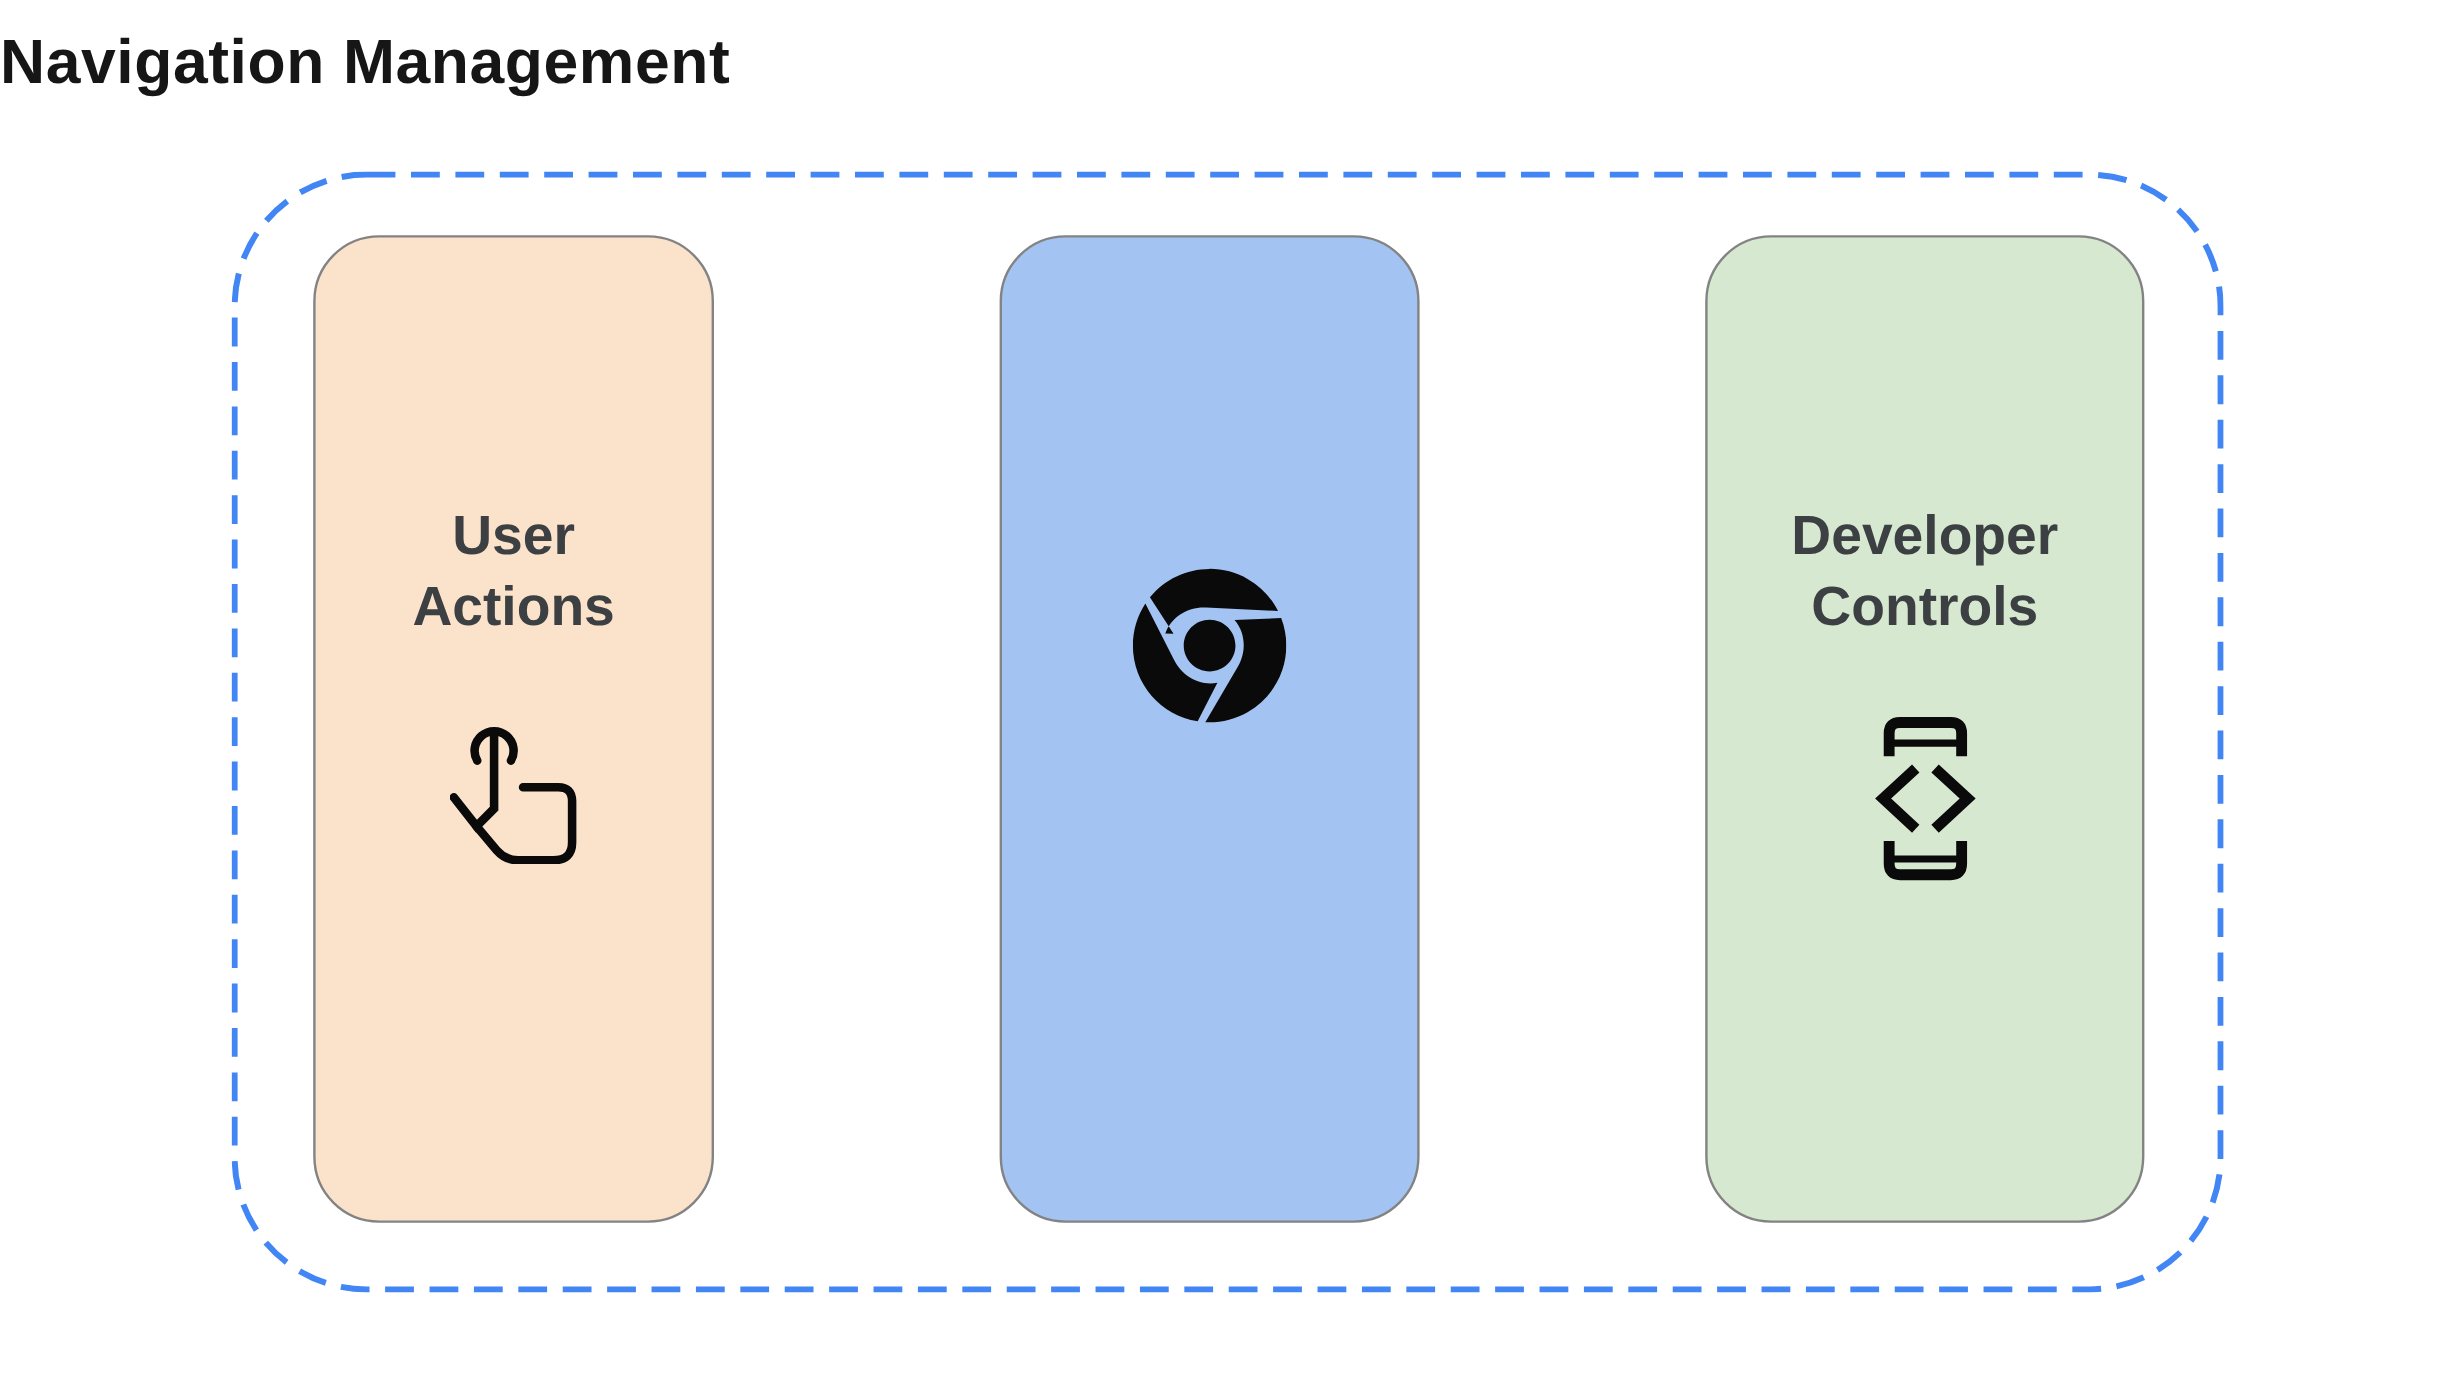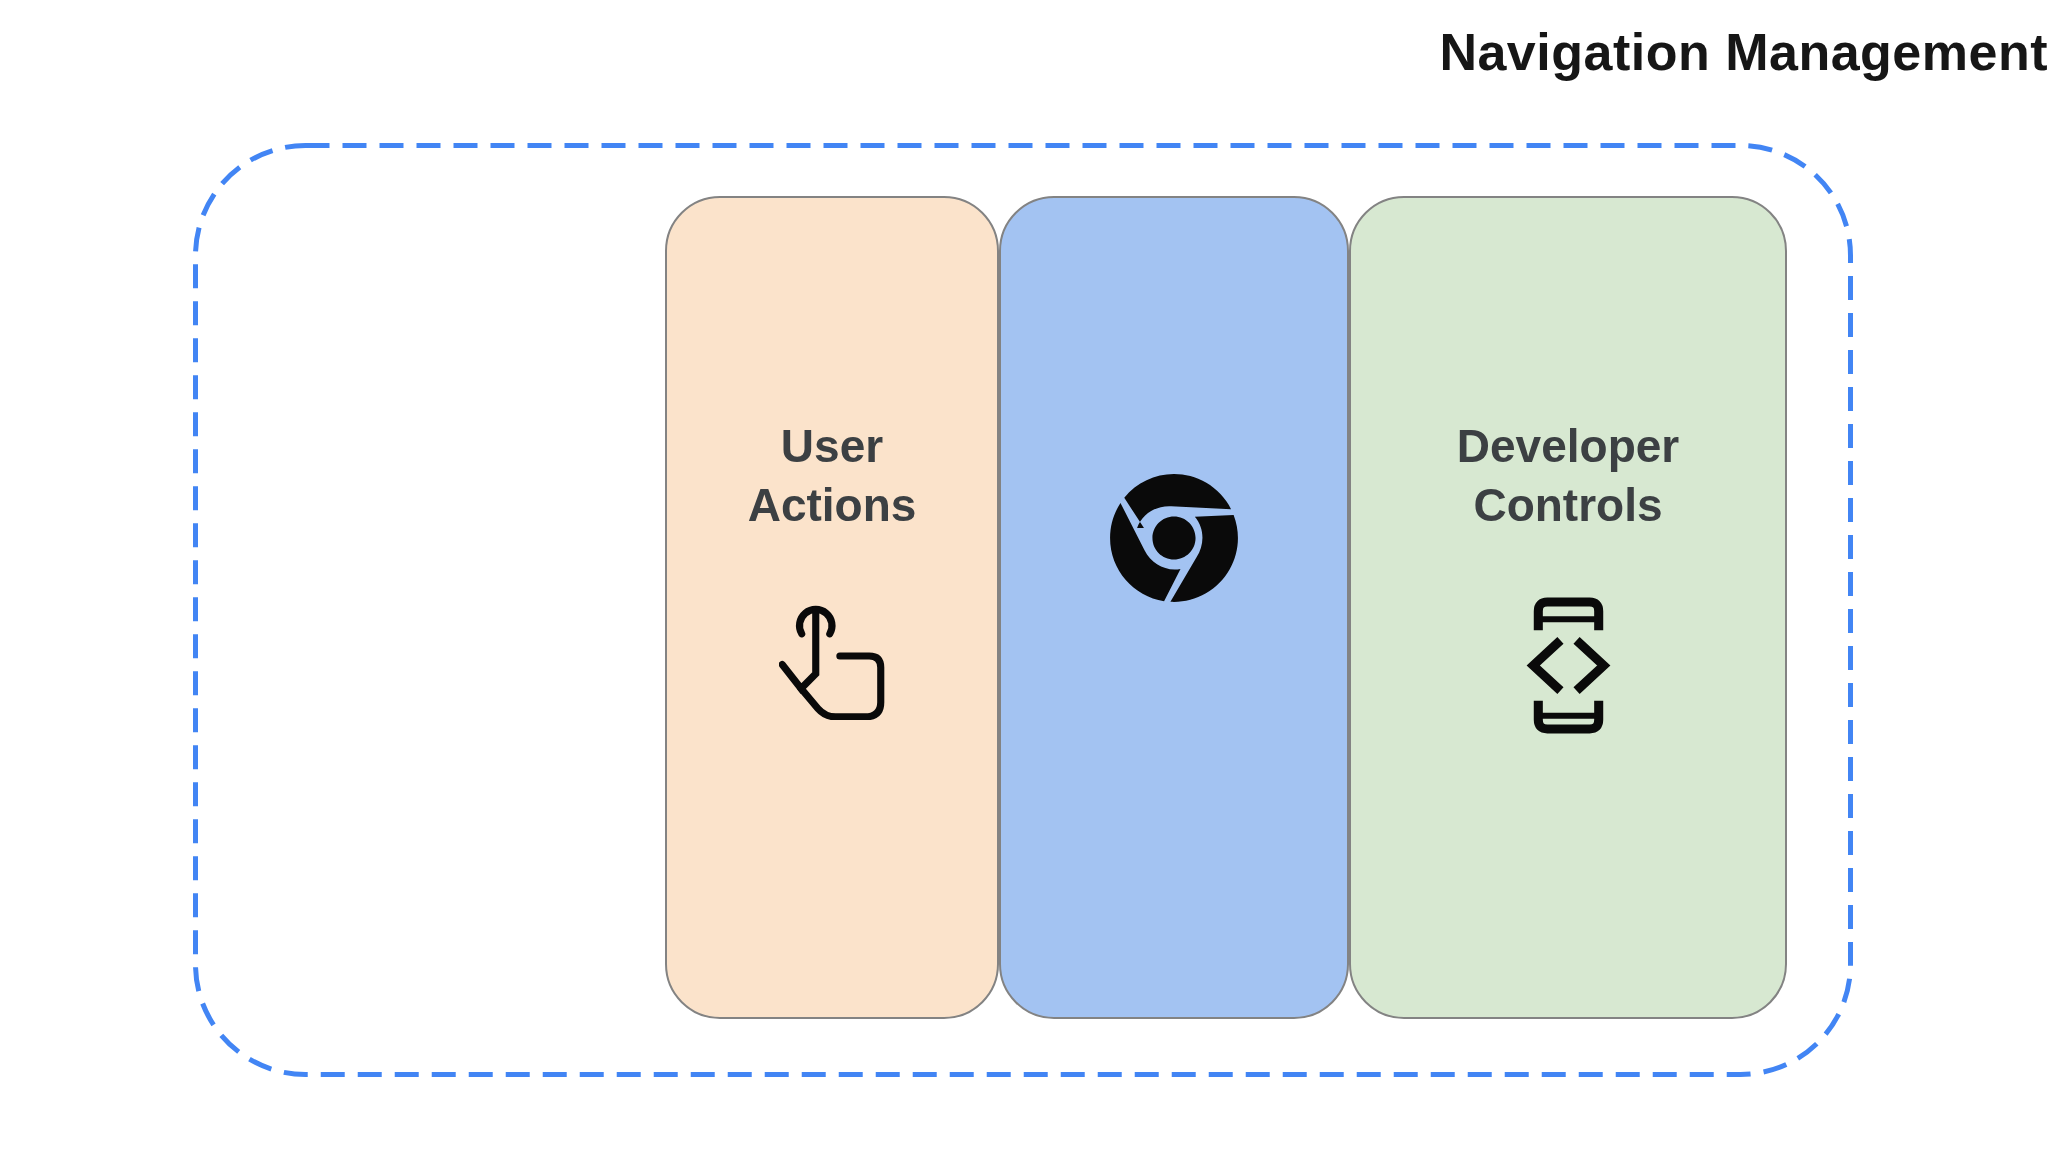--- a/index.html
+++ b/index.html
@@ -7,21 +7,21 @@
     width: 2048px; height: 1152px;
     background: #ffffff;
     overflow: hidden;
     font-family: "Liberation Sans", "DejaVu Sans", sans-serif;
   }
   .page { position: relative; width: 2048px; height: 1152px; background: #ffffff; }
 
   .title {
     position: absolute;
     top: 22px; left: 0; width: 2048px;
-    text-align: right;
+    text-align: left;
     font-size: 52px;
     font-weight: 700;
     color: #161616;
     letter-spacing: 0.5px;
   }
 
   .group {
     position: absolute;
     left: 193px; top: 143px;
     width: 1660px; height: 934px;
@@ -29,35 +29,35 @@
   .dash-border {
     position: absolute;
     left: 0; top: 0;
     width: 1660px; height: 934px;
   }
   .cards {
     position: absolute;
     left: 0; top: 0;
     width: 1660px; height: 934px;
     display: flex;
-    justify-content: flex-end;
+    justify-content: space-between;
     padding: 53px 66px 58px 68px;
   }
   .card {
     height: 823px;
     border-radius: 55px;
     border: 2px solid #838383;
     display: flex;
     flex-direction: column;
     align-items: center;
     padding-top: 219px;
   }
   .card:nth-child(1) { width: 334px; background: #FBE3CB; }
   .card:nth-child(2) { width: 350px; background: #A3C3F2; }
-  .card:nth-child(3) { width: 438px; background: #D7E8D1; }
+  .card:nth-child(3) { width: 366px; background: #D7E8D1; }
 
   .card-label {
     font-size: 46px;
     font-weight: 700;
     line-height: 1.28;
     color: #3C4043;
     text-align: center;
     white-space: pre-line;
   }
   .icon-wrap {

